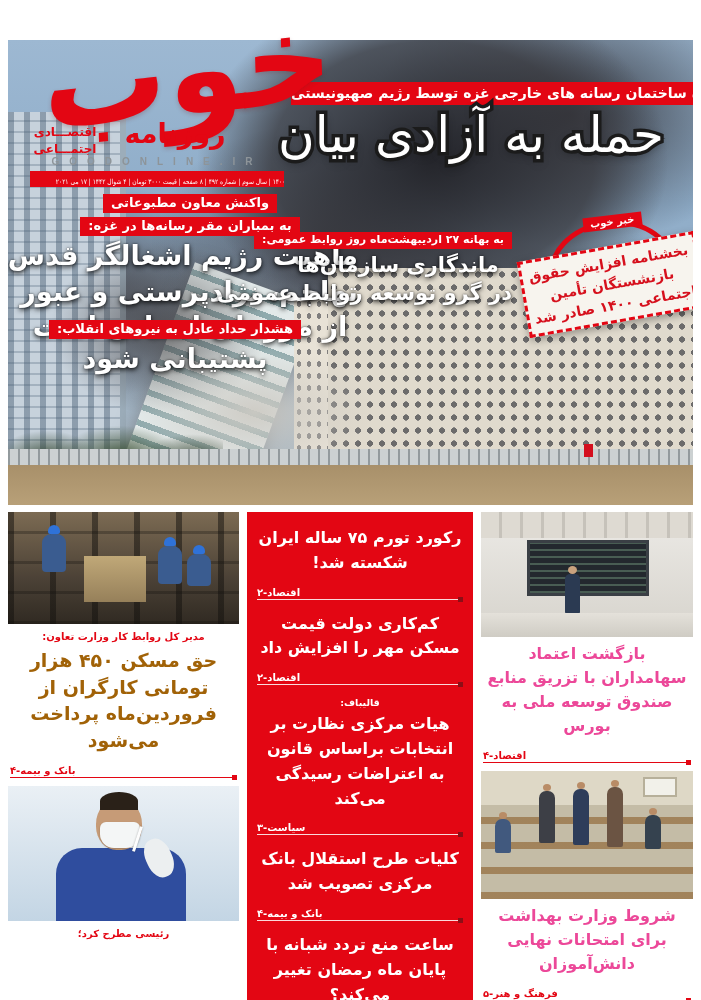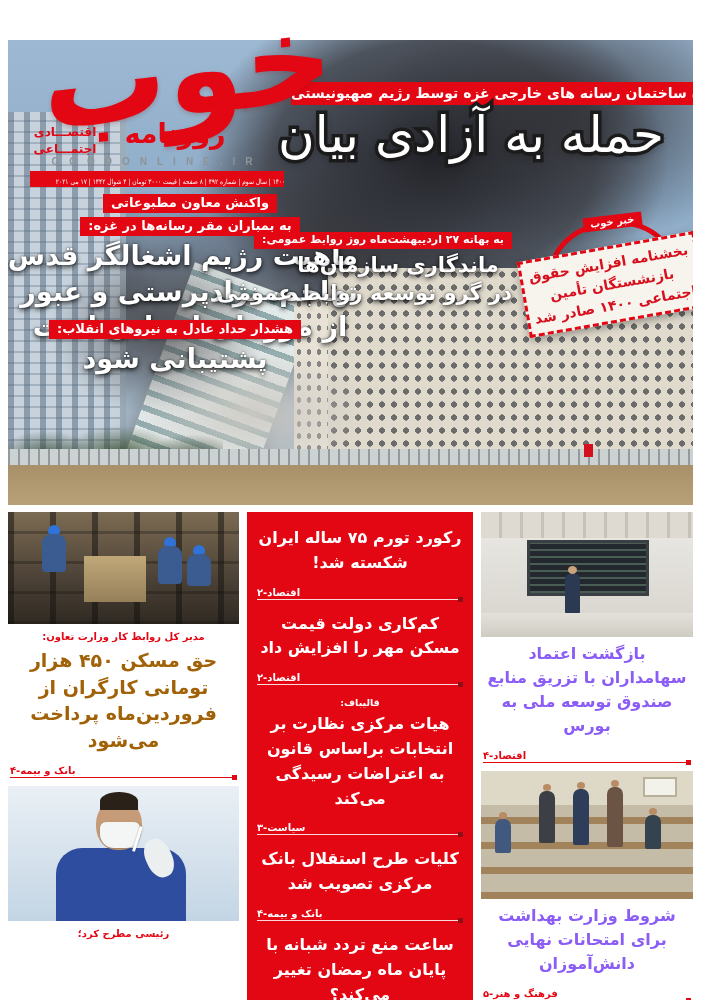--- a/index.html
+++ b/index.html
@@ -102,21 +102,21 @@
           align-items:flex-start; }
   .col { display:flex; flex-direction:column; }
   .col-right { width:212px; }
   .col-mid { width:226px; background:#e30613; padding:10px 8px 2px; color:#fff; }
   .col-left { flex:1; }
 
   .kicker { color:#e30613; font-size:10px; font-weight:bold; text-align:center; margin-top:7px;
           direction:rtl; }
   .hl { font-weight:bold; text-align:center; direction:rtl; margin:5px 2px; }
   .hl-red { color:#a16207; }
-  .hl-black { color:#8b5cf6; }
+  .hl-black { color:#ec4899; }
   .sz19 { font-size:19px; line-height:1.4; }
   .sz16 { font-size:16px; line-height:1.5; }
 
   .divider { position:relative; border-bottom:1.5px solid #e30613; margin:10px 2px 8px; height:10px; }
   .divider .tag { position:absolute; left:0; bottom:1px; font-size:10px; font-weight:bold; color:#e30613;
           direction:rtl; }
   .divider::after { content:''; position:absolute; right:0; bottom:-3px; width:5px; height:5px;
           background:#e30613; }
   .divider.mid { border-bottom-color:rgba(255,255,255,.85); }
   .divider.mid .tag { color:#fff; }

